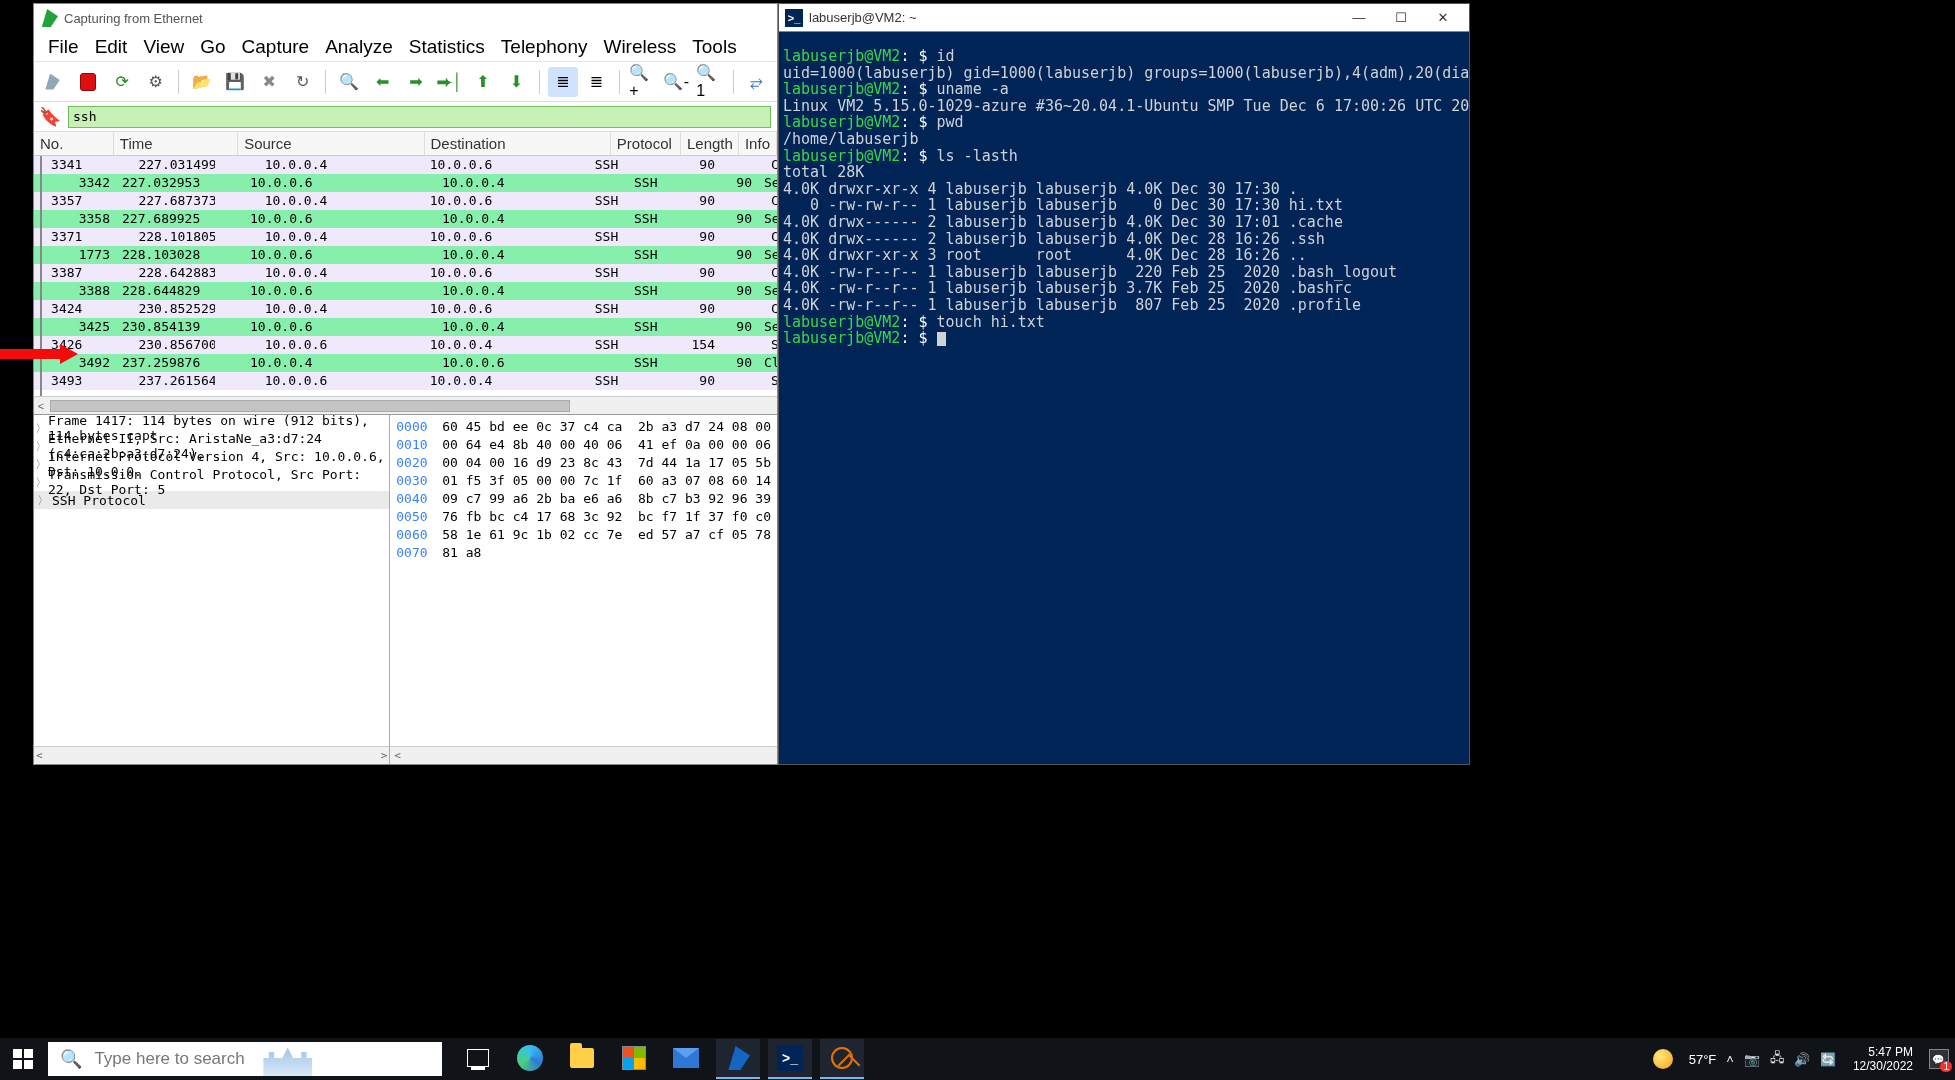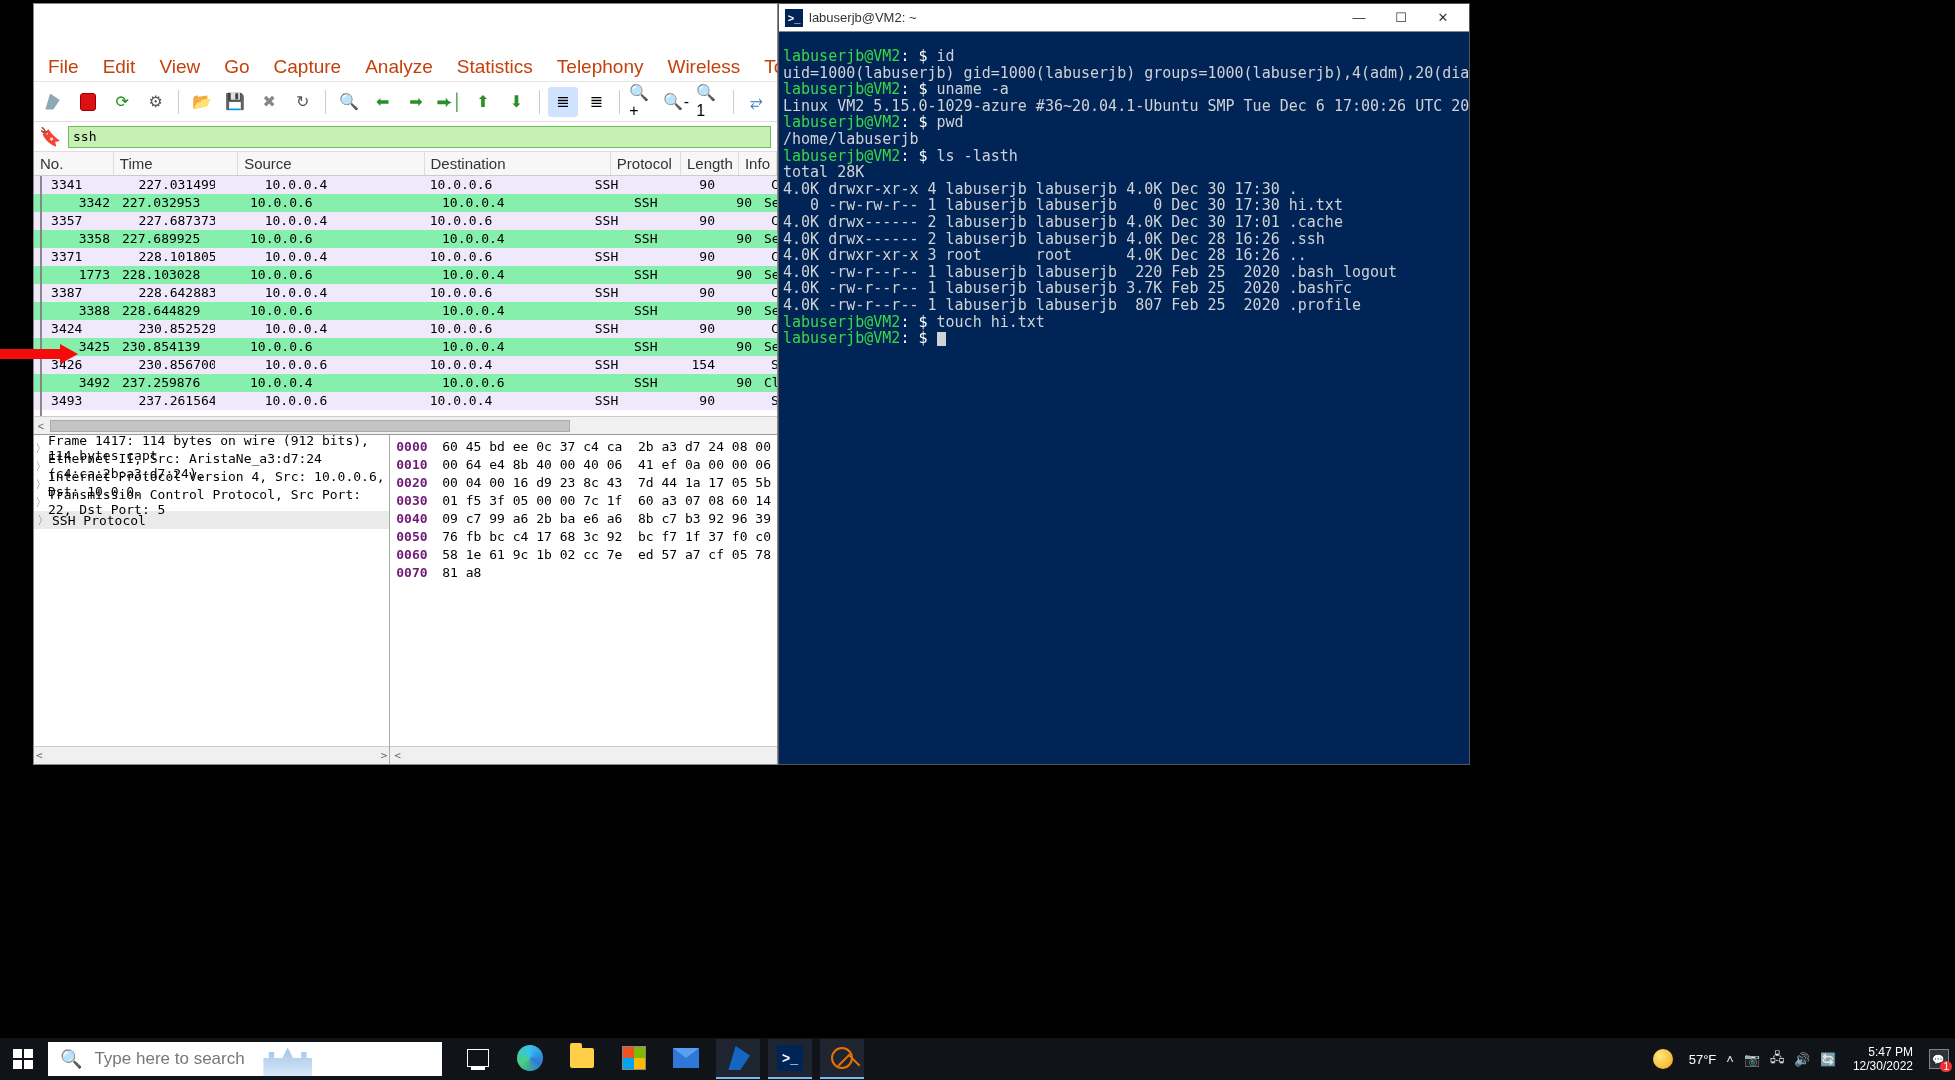--- a/index.html
+++ b/index.html
@@ -1,21 +1,21 @@
 <!DOCTYPE html>
 <html><head>
 <meta charset="utf-8">
 <style>
   * { box-sizing: border-box; margin: 0; padding: 0; }
   html, body { width: 1955px; height: 1080px; font-family: "Segoe UI", Tahoma, sans-serif; overflow: hidden; background:#000; }
   
   .ws-window { position:absolute; left:33px; top:3px; width:745px; height:762px; background:#fff; border:1px solid #888; display:flex; flex-direction:column; }
   .ws-titlebar { height:28px; display:flex; align-items:center; padding:0 6px; font-size:13px; color:#555; }
   .ws-fin { width:18px; height:18px; margin-right:6px; background:#1fa33a; clip-path:polygon(10% 100%,40% 0,100% 40%,60% 100%); }
-  .ws-menubar { height:30px; display:flex; align-items:center; gap:24px; padding:0 14px; font-size:19px; color:#c2410c; border-bottom:1px solid #e5e5e5;margin-top:48px;}
+  .ws-menubar { height:30px; display:flex; align-items:center; gap:16px; padding:0 14px; font-size:19px; color:#000000; border-bottom:1px solid #e5e5e5;}
   .ws-menubar span { cursor:default; }
   .ws-toolbar { height:40px; display:flex; align-items:center; gap:4px; padding:0 6px; border-bottom:1px solid #ddd;}
   .tbtn { width:30px; height:30px; border:1px solid transparent; display:flex; align-items:center; justify-content:center; border-radius:3px; font-size:16px;}
   .tbtn.stop { background:#d11; width:18px; height:18px; margin:0 6px;}
   .sep { width:1px; height:24px; background:#ccc; margin:0 4px;}
   .ws-filterbar{ height:30px; display:flex; align-items:center; padding:0 6px; gap:6px; border-bottom:1px solid #ddd;}
   .bm { width:22px; height:22px; display:flex; align-items:center; justify-content:center; color:#1a6fd6; font-size:18px;}
   .filter-input{ flex:1; height:22px; border:1px solid #6fbf5d; background:#c7f0b5; font-family:Consolas,monospace; font-size:13px; padding:0 4px;}
   
   .packet-header{ height:24px; display:flex; font-size:15px; background:#f7f7f7; border-bottom:1px solid #ccc;}
@@ -32,21 +32,21 @@
   .packet-hscroll .thumb{ width:70%; height:12px; background:#c4c4c4; border:1px solid #aaa; margin-left:2px;}
   
   .detail-area{ flex:1; display:flex; border-top:1px solid #999;}
   .tree-pane{ width:414px; border-right:1px solid #aaa; font-family:Consolas,monospace; font-size:13px; padding:4px 0; overflow:hidden; position:relative;}
   .tree-row{ display:flex; align-items:center; height:18px;}
   .tree-row .exp{ width:18px; text-align:center; color:#666; font-size:11px;}
   .tree-row.hl{ background:#eaeaea;}
   .tree-pane .hscroll{ position:absolute; left:0; right:0; bottom:0; height:18px; background:#f0f0f0; border-top:1px solid #ccc; display:flex; align-items:center; justify-content:space-between; padding:0 2px; font-size:11px; color:#666;}
   .hex-pane{ flex:1; font-family:Consolas,monospace; font-size:13px; padding:4px 6px; position:relative;}
   .hex-row{ display:flex; height:18px; white-space:pre;}
-  .hex-row .off{ color:#701a75; width:46px;font-weight:bold;}
+  .hex-row .off{ color:#3b82f6; width:46px;}
   .hex-pane .hscroll{ position:absolute; left:0; right:0; bottom:0; height:18px; background:#f0f0f0; border-top:1px solid #ccc;}
   .ws-statusbar{ height:28px; border-top:1px solid #ccc; display:flex; align-items:center; font-size:12px; color:#333; padding:0 8px; gap:10px;}
   .dot{ width:16px; height:16px; border-radius:50%; background:#ffe46b; border:1px solid #c9a200;}
   .noteicon{ width:20px; height:20px; background:#fff; border:1px solid #888; position:relative;}
   .noteicon::after{content:""; position:absolute; right:-2px; bottom:-2px; width:10px; height:10px; background:#f80; border-radius:2px; transform:rotate(45deg);}
   .ws-statusbar .sbsep{ width:1px; height:20px; background:#ccc; margin:0 8px;}
   
   .arrow-r { position:absolute; height:18px; display:flex; align-items:center; pointer-events:none;}
   .arrow-r .shaft{ height:10px; background:#f40b0b; }
   .arrow-r .head{ width:0;height:0; border-top:10px solid transparent; border-bottom:10px solid transparent;}
@@ -95,20 +95,24 @@
   .notif .bad{ position:absolute; right:-4px; bottom:-4px; background:#e33; color:#fff; border-radius:8px; font-size:10px; padding:0 3px;}
   .castle{ width:54px; height:30px; margin-left:4px; align-self:flex-end; background:
      linear-gradient(#9cc3ea,#d9e8f6); clip-path:polygon(5% 100%,5% 40%,15% 40%,15% 20%,25% 20%,25% 40%,40% 40%,50% 5%,60% 40%,75% 40%,75% 20%,85% 20%,85% 40%,95% 40%,95% 100%);}
   .taskview{ width:22px; height:18px; border:1px solid #fff; position:relative;}
   .taskview::before{content:"";position:absolute;left:3px;right:3px;bottom:-4px;height:3px;background:#fff;}
 </style>
 </head>
 <body>
 
 <div class="ws-window">
+  <div class="ws-titlebar">
+    <div class="ws-fin"></div>
+    <span>Capturing from Ethernet</span>
+  </div>
 
   <div class="ws-menubar">
     <span>File</span>
     <span>Edit</span>
     <span>View</span>
     <span>Go</span>
     <span>Capture</span>
     <span>Analyze</span>
     <span>Statistics</span>
     <span>Telephony</span>

